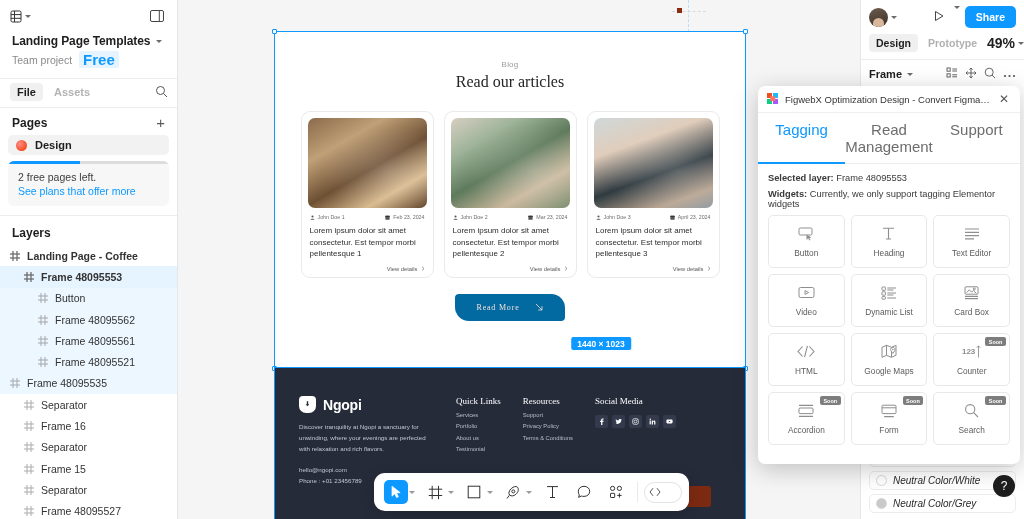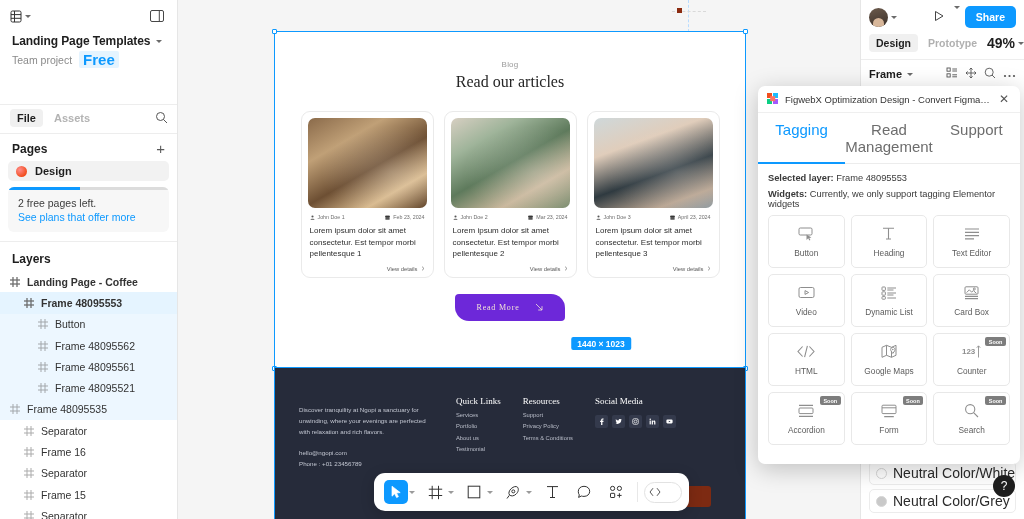--- a/index.html
+++ b/index.html
@@ -30,21 +30,21 @@
   .lp-title-block { padding: 2px 12px 10px; }
   .lp-proj-row { display: flex; align-items: center; gap: 6px; }
   .lp-proj-name { font-size: 12px; font-weight: 700; color: #1e1e1e; letter-spacing: -0.1px; }
   .lp-sub-row { display: flex; align-items: center; gap: 7px; margin-top: 3px; }
   .lp-team { font-size: 10.5px; color: #8a8a8a; }
   .lp-free { font-size: 15px; color: #0d99ff; font-weight: 600;
              background: #e5f4ff; padding: 0 4px; border-radius: 2px; }
 
   .lp-tabs {
     display: flex; align-items: center; gap: 4px; padding: 4px 10px 6px;
-    border-top: 1px solid #ededed; position: relative; margin-top: 26px;
+    border-top: 1px solid #ededed; position: relative;
   }
   .lp-tab { font-size: 11px; font-weight: 600; color: #b3b3b3;
             padding: 3px 7px; border-radius: 4px; cursor: pointer; }
   .lp-tab.active { color: #1e1e1e; background: #f0f0f0; }
   .lp-search { position: absolute; right: 9px; top: 6px; cursor: pointer; }
 
   .lp-section-head {
     display: flex; align-items: center; justify-content: space-between;
     padding: 7px 12px 5px; border-top: 1px solid #ededed;
   }
@@ -119,21 +119,21 @@
                font-size: 5.3px; color: #6d6d6d; }
   .meta-ico { width: 5px; height: 5px; flex: none; }
   .card-text { font-size: 8px; line-height: 1.45; color: #2d2d2d;
                padding: 5px 2px 0; }
   .card-link { display: flex; justify-content: flex-end; align-items: center;
                gap: 3px; font-size: 5.8px; color: #5a5a5a; padding: 6px 2px 0;
                cursor: pointer; }
 
   .readmore-wrap { display: flex; justify-content: center; margin-top: 16px; }
   .readmore {
-    background: #6d28d9; color: #f3e3d8; font-family: "Liberation Serif", serif;
+    background: #0369a1; color: #f3e3d8; font-family: "Liberation Serif", serif;
     font-size: 8px; letter-spacing: .8px; padding: 9px 22px;
     border-radius: 4px 14px 4px 14px; display: flex; align-items: center; gap: 16px;
     cursor: pointer;
   }
 
   .dim-badge {
     position: absolute; left: 50%; transform: translateX(-50%); top: 337px;
     background: #0d99ff; color: #fff; font-size: 8.5px; font-weight: 600;
     padding: 1.5px 6px; border-radius: 2px; white-space: nowrap; z-index: 4;
   }
@@ -206,21 +206,21 @@
   .zoom-val { font-size: 14px; font-weight: 600; text-align: right; }
   .rp-frame-row { display: flex; align-items: center; padding: 7px 8px;
                   border-top: 1px solid #ededed; gap: 5px; }
   .rp-frame-lbl { font-size: 11px; font-weight: 700; }
   .rp-frame-icons { margin-left: auto; display: flex; align-items: center; gap: 7px; }
 
   .styles-list { position: absolute; left: 8px; right: 8px; bottom: 6px; }
   .style-row { display: flex; align-items: center; gap: 6px; border: 1px solid #ececec;
                border-radius: 5px; padding: 3px 6px; margin-top: 4px; cursor: pointer; }
   .sw { width: 11px; height: 11px; border-radius: 50%; flex: none; }
-  .style-lbl { font-size: 14px; color: #2b2b2b; white-space: nowrap; }
+  .style-lbl { font-size: 10px; color: #2b2b2b; white-space: nowrap; font-style: italic; }
 
   .help-btn { position: absolute; right: 9px; bottom: 22px; width: 22px; height: 22px;
               border-radius: 50%; background: #1e1e1e; color: #fff; font-size: 12px;
               display: flex; align-items: center; justify-content: center;
               cursor: pointer; z-index: 7; }
 
   
   .plugin {
     position: absolute; left: 758px; top: 86px; width: 262px; height: 378px;
     background: #fff; border-radius: 7px; box-shadow: 0 5px 24px rgba(0,0,0,.22);
@@ -576,20 +576,28 @@
           </svg>
         </div>
       </div>
     </div>
 
     <div class="dim-badge">1440 × 1023</div>
 
     <div class="footer-board">
       <div class="ft-inner">
         <div class="ft-brand">
+          <div class="ft-logo-row">
+            <span class="ft-mark">
+              <svg width="9" height="9" viewBox="0 0 9 9">
+                  <path d="M4.5 1.2 L6.4 3.1 L5.2 3.1 L5.2 6.2 L3.8 6.2 L3.8 3.1 L2.6 3.1 Z" fill="#262b3a" transform="rotate(180 4.5 3.7)"></path>
+                </svg>
+            </span>
+            <span class="ft-name">Ngopi</span>
+          </div>
           <div class="ft-desc">Discover tranquility at Ngopi a sanctuary for unwinding, where your evenings are perfected with relaxation and rich flavors.</div>
           <div class="ft-contact">hello@ngopi.com</div>
           <div class="ft-contact" style="margin-top:0">Phone : +01 23456789</div>
         </div>
 
         <div id="footer-cols" style="display:flex;gap:22px">
             <div>
               <div class="ft-col-h">Quick Links</div>
               <div class="ft-li">Services</div>
               <div class="ft-li">Portfolio</div>

